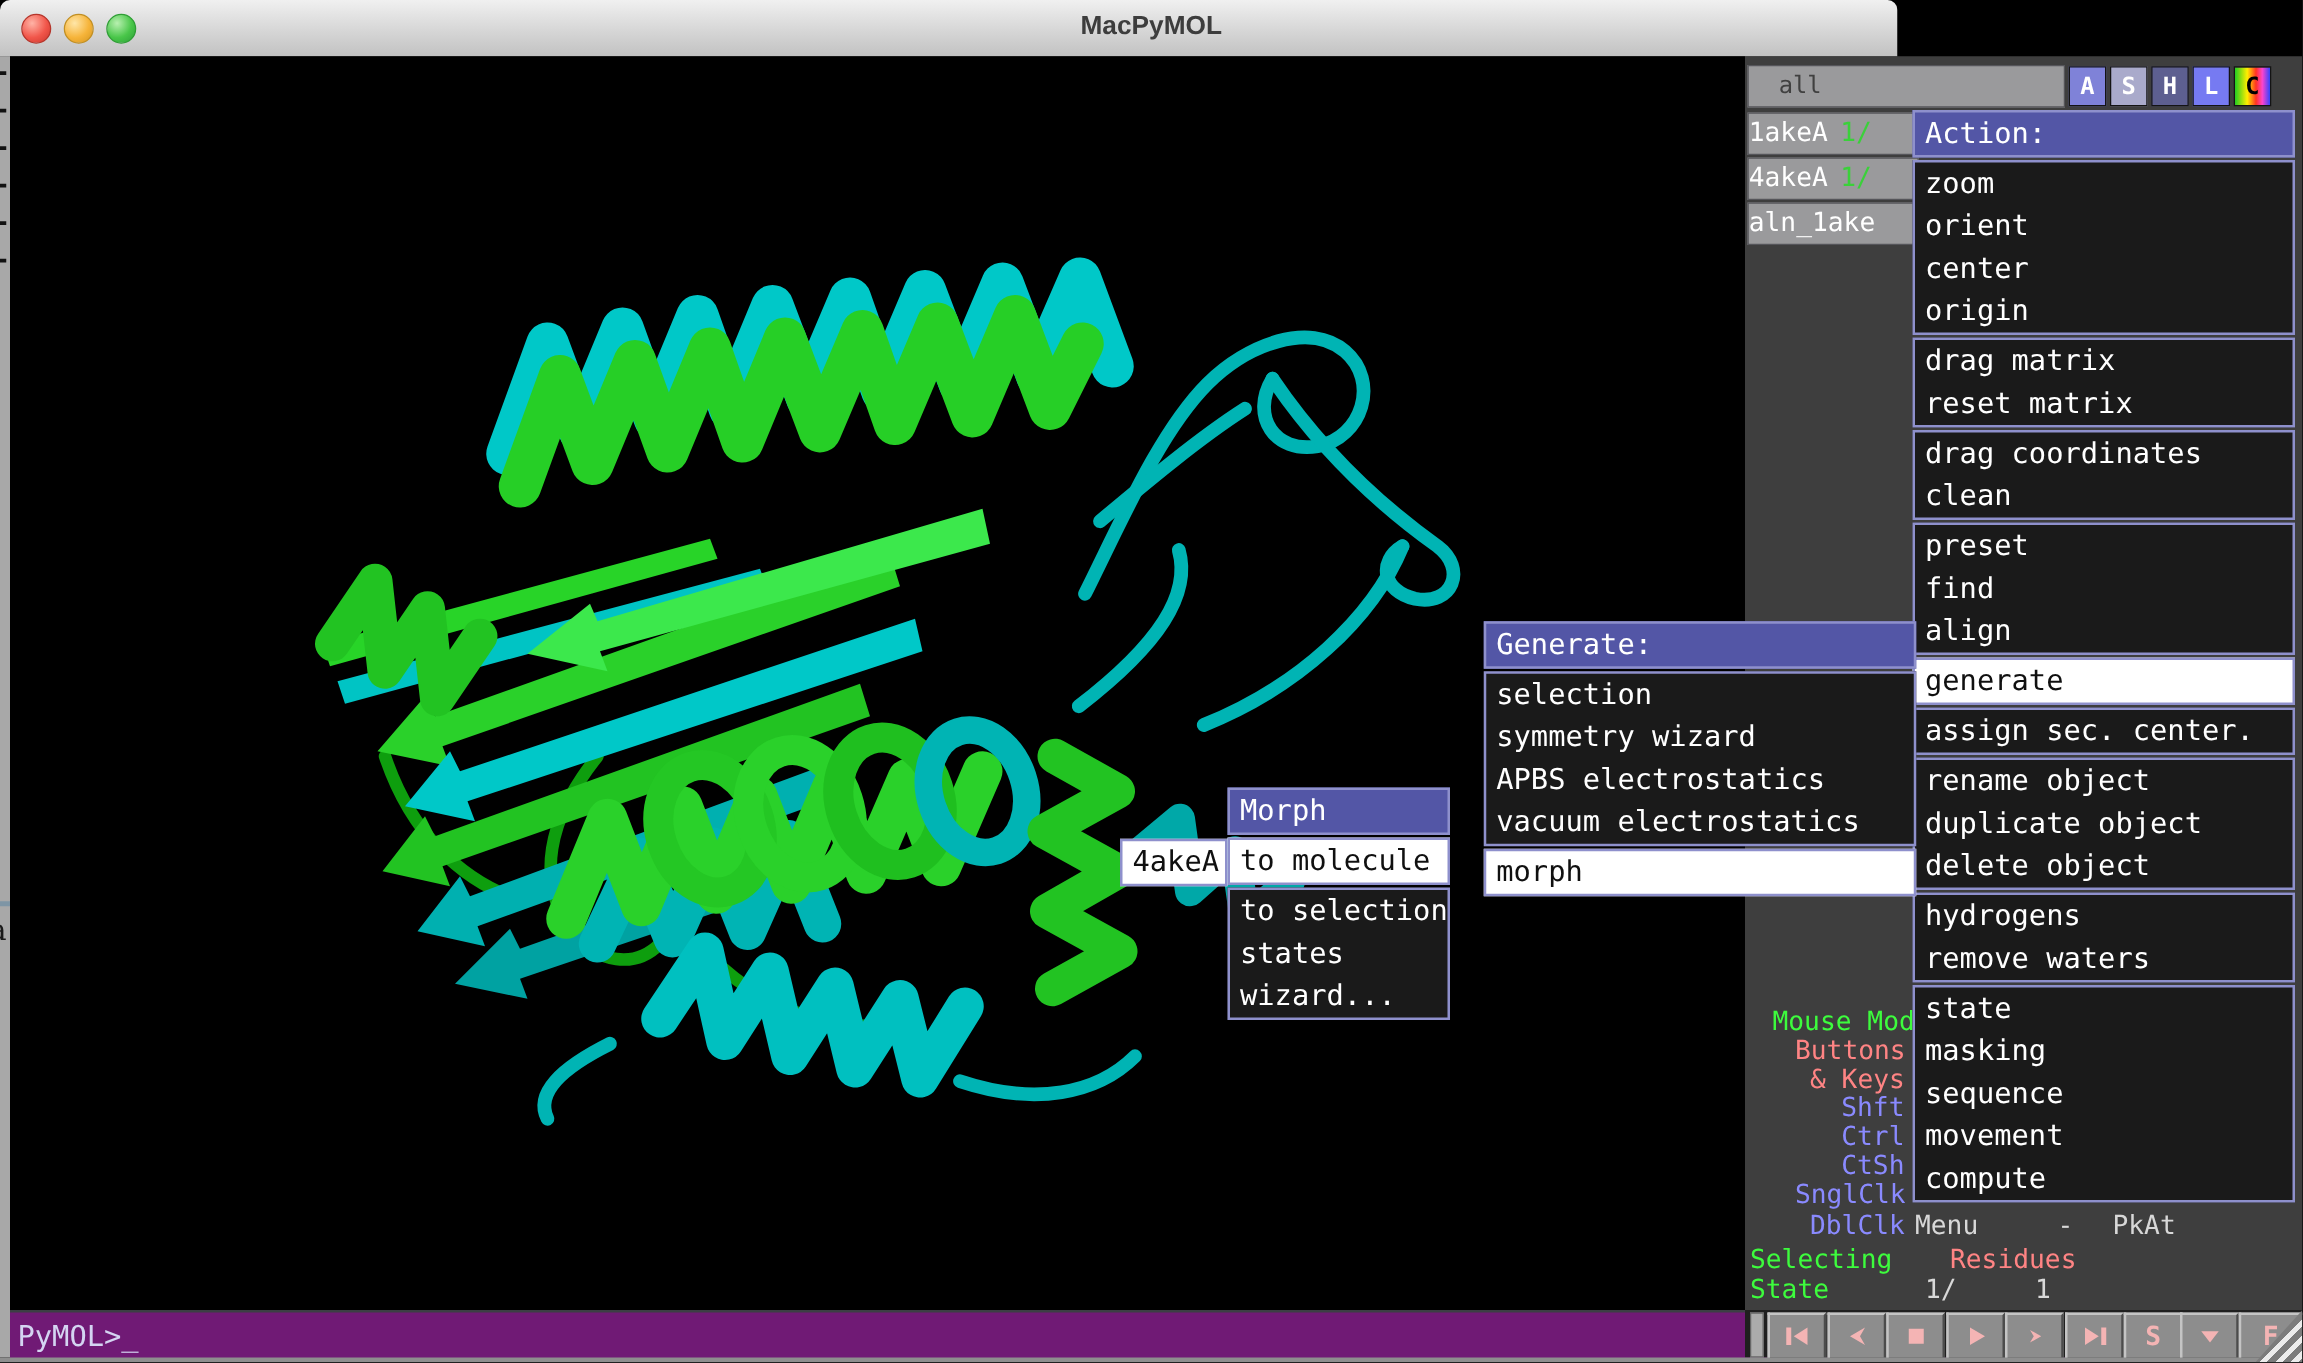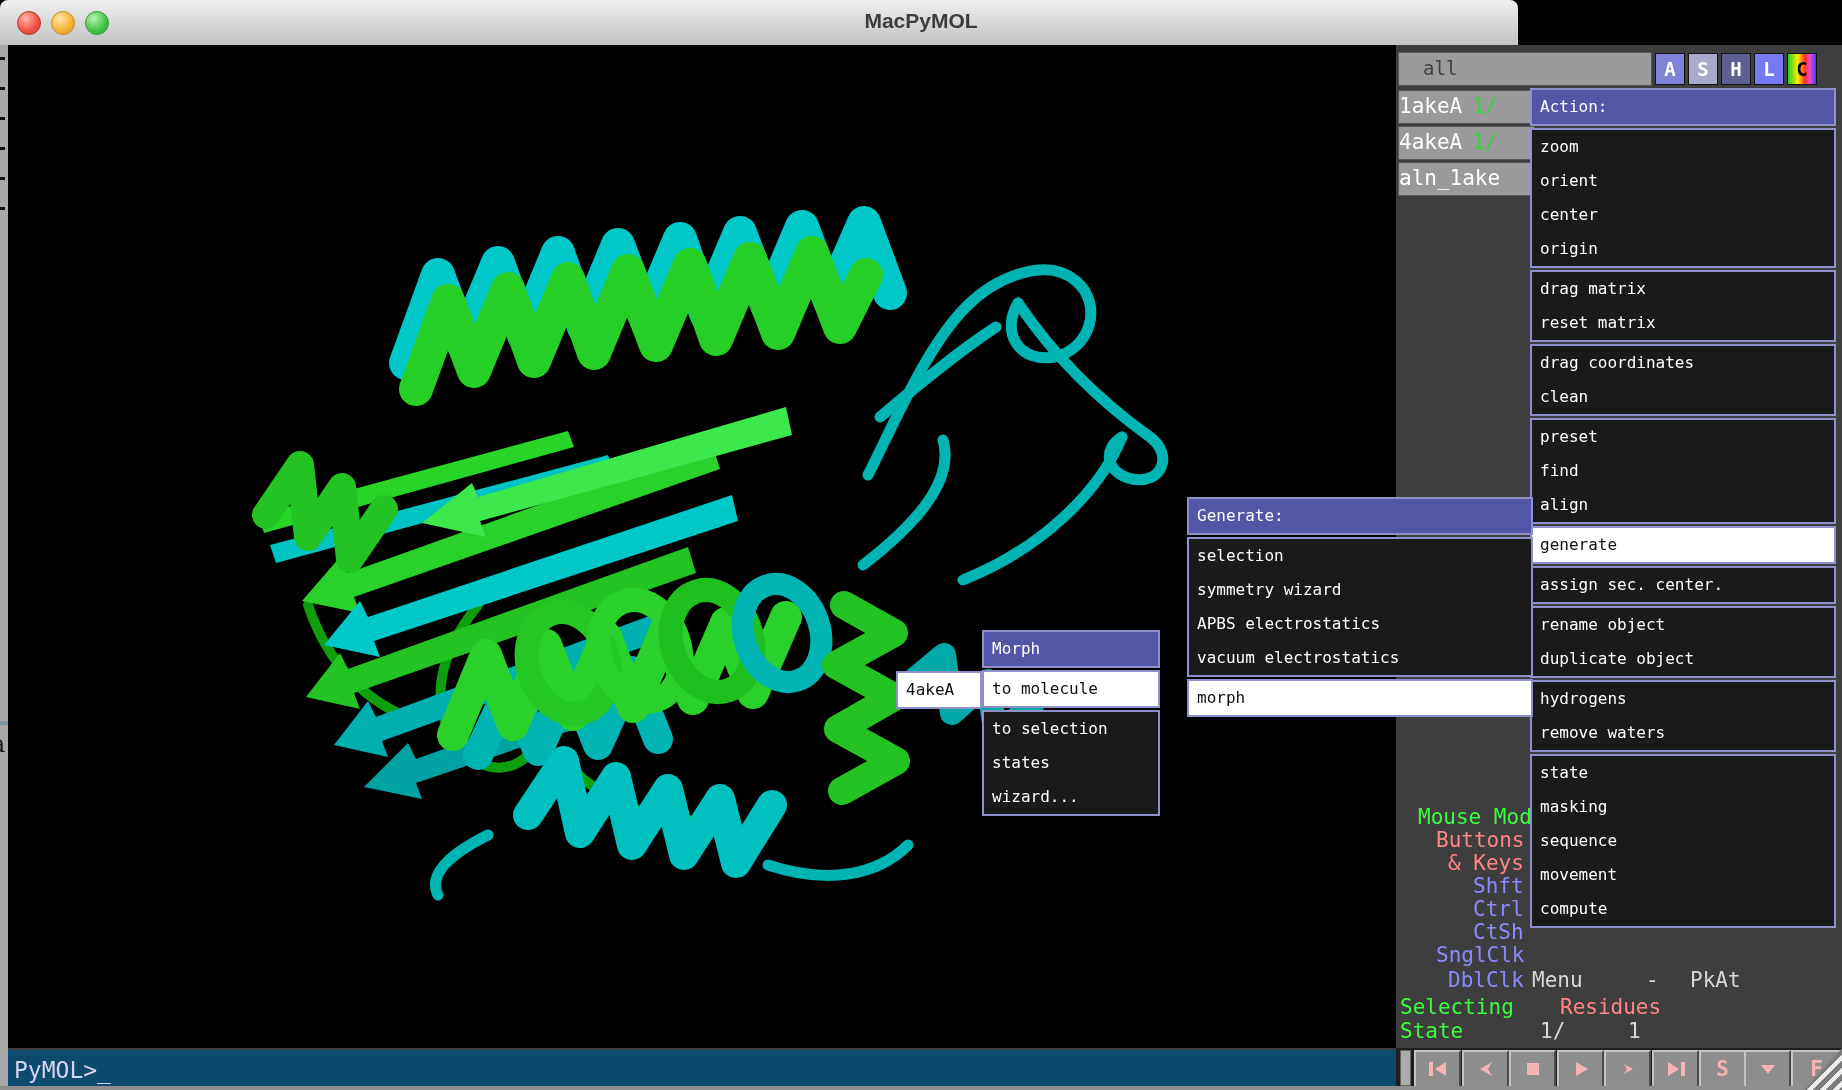--- a/index.html
+++ b/index.html
@@ -17,21 +17,21 @@
   #title{left:0;top:9px;width:1842px;text-align:center;font-family:"Liberation Sans",sans-serif;
     font-weight:bold;font-size:21px;color:#3d3d3d;}
   
   #leftstrip{left:0;top:45px;width:8px;height:1041px;background:#a8a8a8;overflow:hidden;}
   .lmark{left:0;width:5px;height:3px;background:#111;}
   #lblue{left:0;top:676px;width:8px;height:4px;background:#7e95a5;}
   #la{left:-9px;top:685px;font-family:"DejaVu Serif",serif;font-size:24px;color:#1a1a1a;}
   
   #viewport{left:8px;top:45px;width:1388px;height:1003px;background:#000;overflow:hidden;}
   
-  #cmdline{left:8px;top:1048px;width:1676px;height:38px;background:#0c4a6e;border-top:2px solid #3c3e44;}
+  #cmdline{left:8px;top:1048px;width:1676px;height:38px;background:#701a75;border-top:2px solid #3c3e44;}
   #prompt{left:6px;top:7px;font-size:23px;color:#d4d4f2;}
   #bottomstrip{left:0;top:1086px;width:1842px;height:4px;background:#8e8e8e;}
   
   #rpanel{left:1396px;top:45px;width:446px;height:1003px;background:#3e3e3e;}
   #allbar{left:1398px;top:52px;width:252px;height:32px;background:#9a9a9c;border:1px solid #55555a;}
   #allbar span{margin-left:24px;font-size:19px;color:#404040;line-height:30px;}
   .ashlc{top:53px;width:28px;height:30px;border:1px solid #141414;color:#fff;
     font-size:19px;font-weight:bold;text-align:center;line-height:30px;}
   .objrow{left:1398px;width:135px;height:32px;background:#9a9a9c;border:1px solid #55555a;
     font-size:21px;color:#fff;line-height:30px;white-space:nowrap;overflow:hidden;}
@@ -45,21 +45,21 @@
   #mhandle{left:4px;top:2px;width:9px;height:34px;background:#ababab;border:1px solid #666;}
   .mbtn{top:2px;width:43px;height:34px;background:#8d8d8d;
     border-top:2px solid #c4c4c4;border-left:2px solid #c4c4c4;
     border-bottom:2px solid #4c4c4c;border-right:2px solid #4c4c4c;
     display:flex;align-items:center;justify-content:center;
     color:#f4b4b4;font-size:21px;font-weight:bold;}
   #grip{left:1798px;top:1048px;width:44px;height:42px;z-index:60;
     background:repeating-linear-gradient(135deg,#ececec 0 4px,#7c7c7c 4px 9px);
     clip-path:polygon(100% 0,14% 100%,100% 100%);}
   
-  .menu{z-index:40;font-size:16px;color:#fff;}
+  .menu{z-index:40;font-size:23px;color:#fff;}
   .mhead{background:#5356a6;border:2px solid #8e90cc;padding:3px 8px;line-height:28px;white-space:nowrap;}
   .mbox{background:#1a1a1a;border:2px solid #8e90cc;margin-top:2px;}
   .mi{padding:3px 8px;line-height:28px;white-space:nowrap;}
   .mbox.hl{background:#ffffff;}
   .mbox.hl .mi{color:#101010;}
 </style>
 </head>
 <body>
 
 <div id="win">
@@ -243,20 +243,21 @@
     </div>
     <div class="mbox hl">
       <div class="mi">generate</div>
     </div>
     <div class="mbox">
       <div class="mi">assign sec. center.</div>
     </div>
     <div class="mbox">
       <div class="mi">rename object</div>
       <div class="mi">duplicate object</div>
+      <div class="mi">delete object</div>
     </div>
     <div class="mbox">
       <div class="mi">hydrogens</div>
       <div class="mi">remove waters</div>
     </div>
     <div class="mbox">
       <div class="mi">state</div>
       <div class="mi">masking</div>
       <div class="mi">sequence</div>
       <div class="mi">movement</div>

